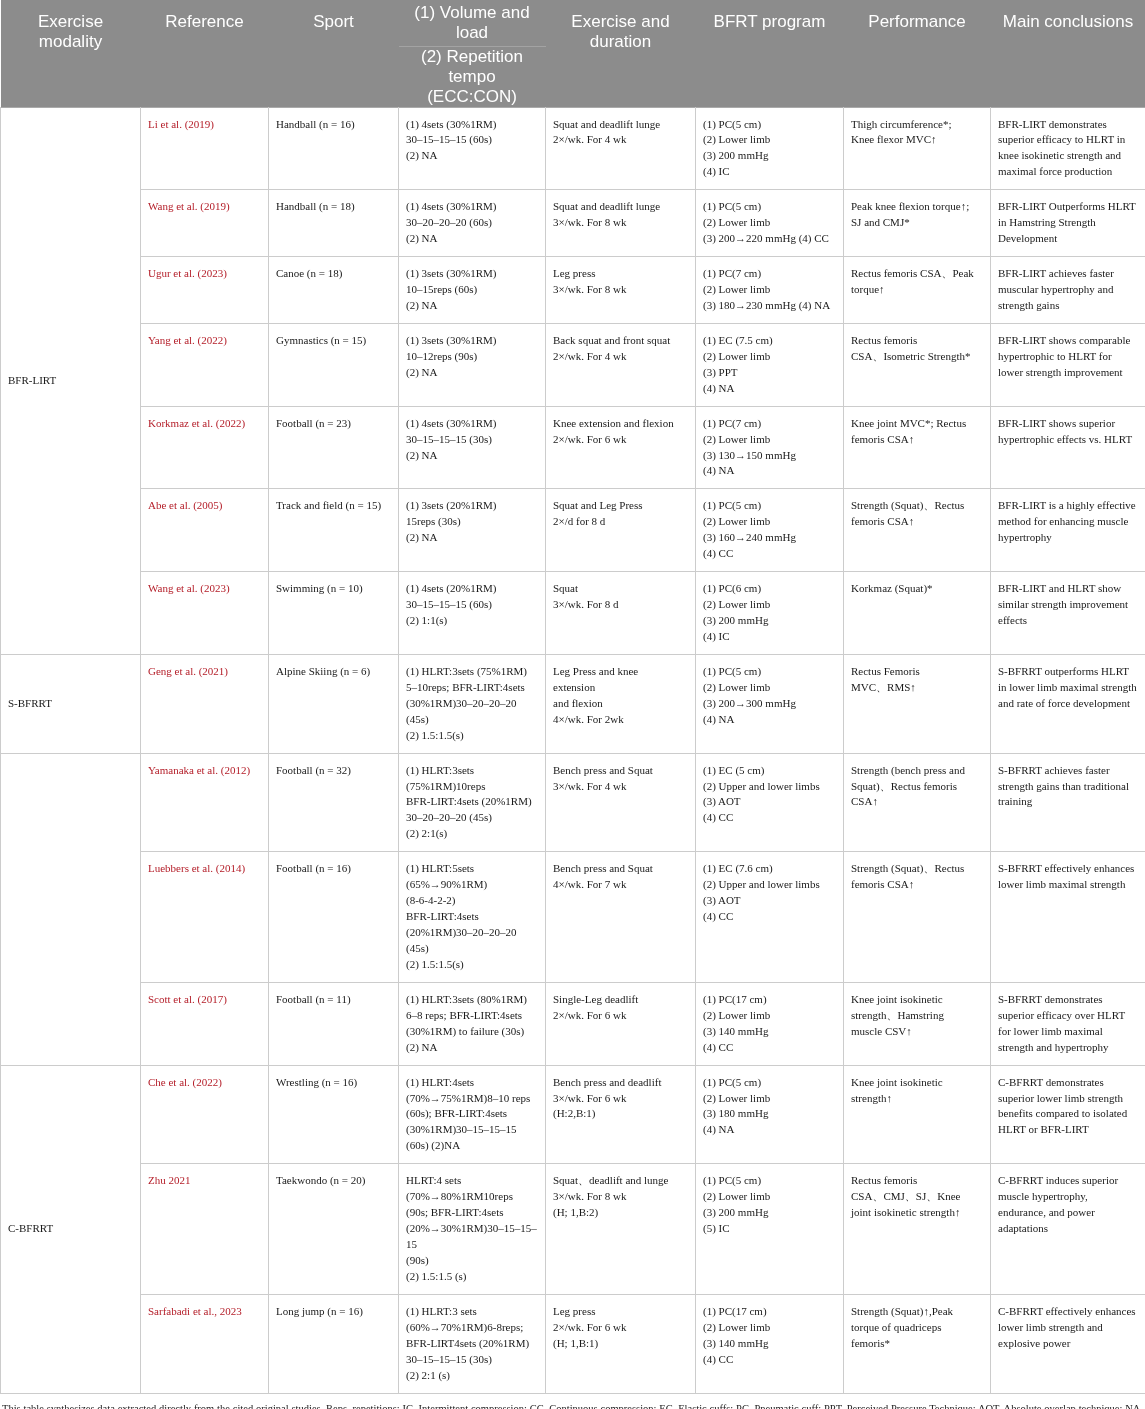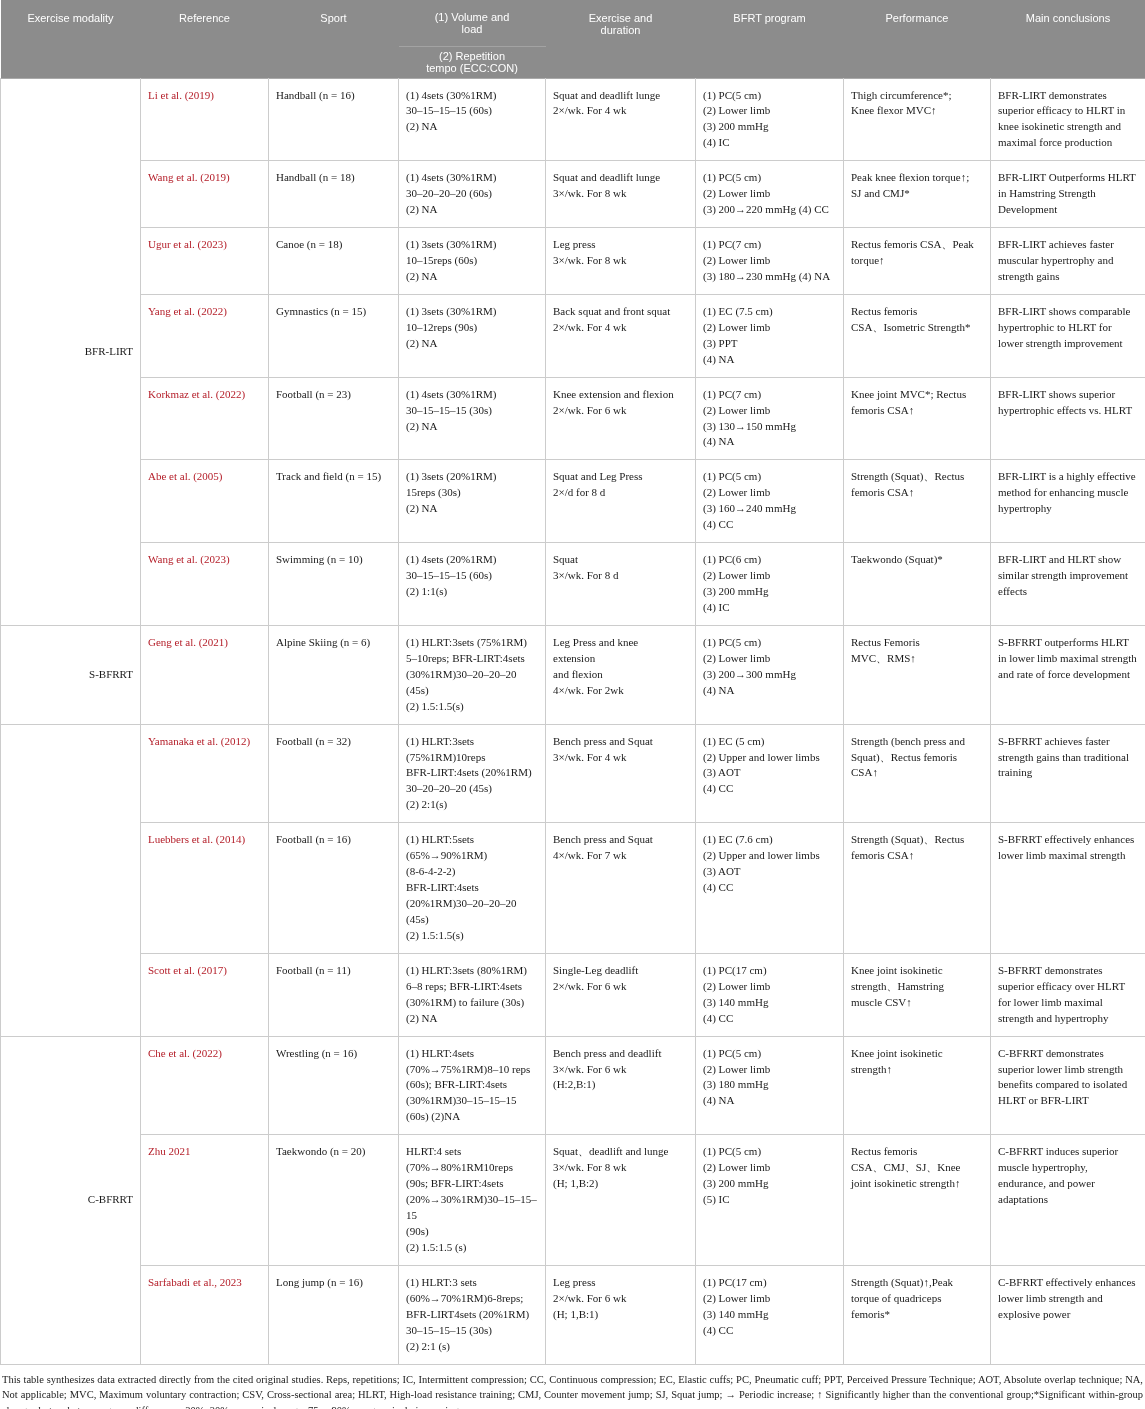--- a/index.html
+++ b/index.html
@@ -19,21 +19,21 @@
   }
   table{
     width:1145px;
     border-collapse:collapse;
     table-layout:fixed;
   }
   thead th{
     background:var(--header-bg);
     color:#ffffff;
     font-family:"Liberation Sans",sans-serif;
-    font-size:11px;
+    font-size:17px;
     font-weight:normal;
     text-align:center;
     border:none;
     white-space:pre-line;
     padding:0 6px;
   }
   thead tr.h1 th{
     height:46px;
     vertical-align:top;
     padding-top:12px;
@@ -51,21 +51,21 @@
     border:1px solid var(--border);
     vertical-align:top;
     text-align:left;
     font-size:11px;
     line-height:1.45;
     padding:9px 7px;
     white-space:pre-line;
     background:#ffffff;
   }
   tbody td.modality{
-    text-align:right;
+    text-align:left;
     vertical-align:middle;
     white-space:normal;
   }
   tbody td.ref{
     color:var(--ref-red);
     white-space:nowrap;
   }
   tbody td.sport{
     white-space:nowrap;
     font-family:Liberation Serif, serif;
@@ -216,21 +216,21 @@
           <td class="sport">Swimming (n = 10)</td>
           <td>(1) 4sets (20%1RM)
 30–15–15–15 (60s)
 (2) 1:1(s)</td>
           <td>Squat
 3×/wk. For 8 d</td>
           <td>(1) PC(6 cm)
 (2) Lower limb
 (3) 200 mmHg
 (4) IC</td>
-          <td>Taekwondo (Squat)*</td>
+          <td>Korkmaz (Squat)*</td>
           <td>BFR-LIRT and HLRT show similar strength improvement effects</td>
         </tr>
         <tr class="group-start">
           <td class="modality" rowspan="1">S-BFRRT</td>
           <td class="ref">Geng et al. (2021)</td>
           <td class="sport">Alpine Skiing (n = 6)</td>
           <td>(1) HLRT:3sets (75%1RM)
 5–10reps; BFR-LIRT:4sets
 (30%1RM)30–20–20–20
 (45s)

